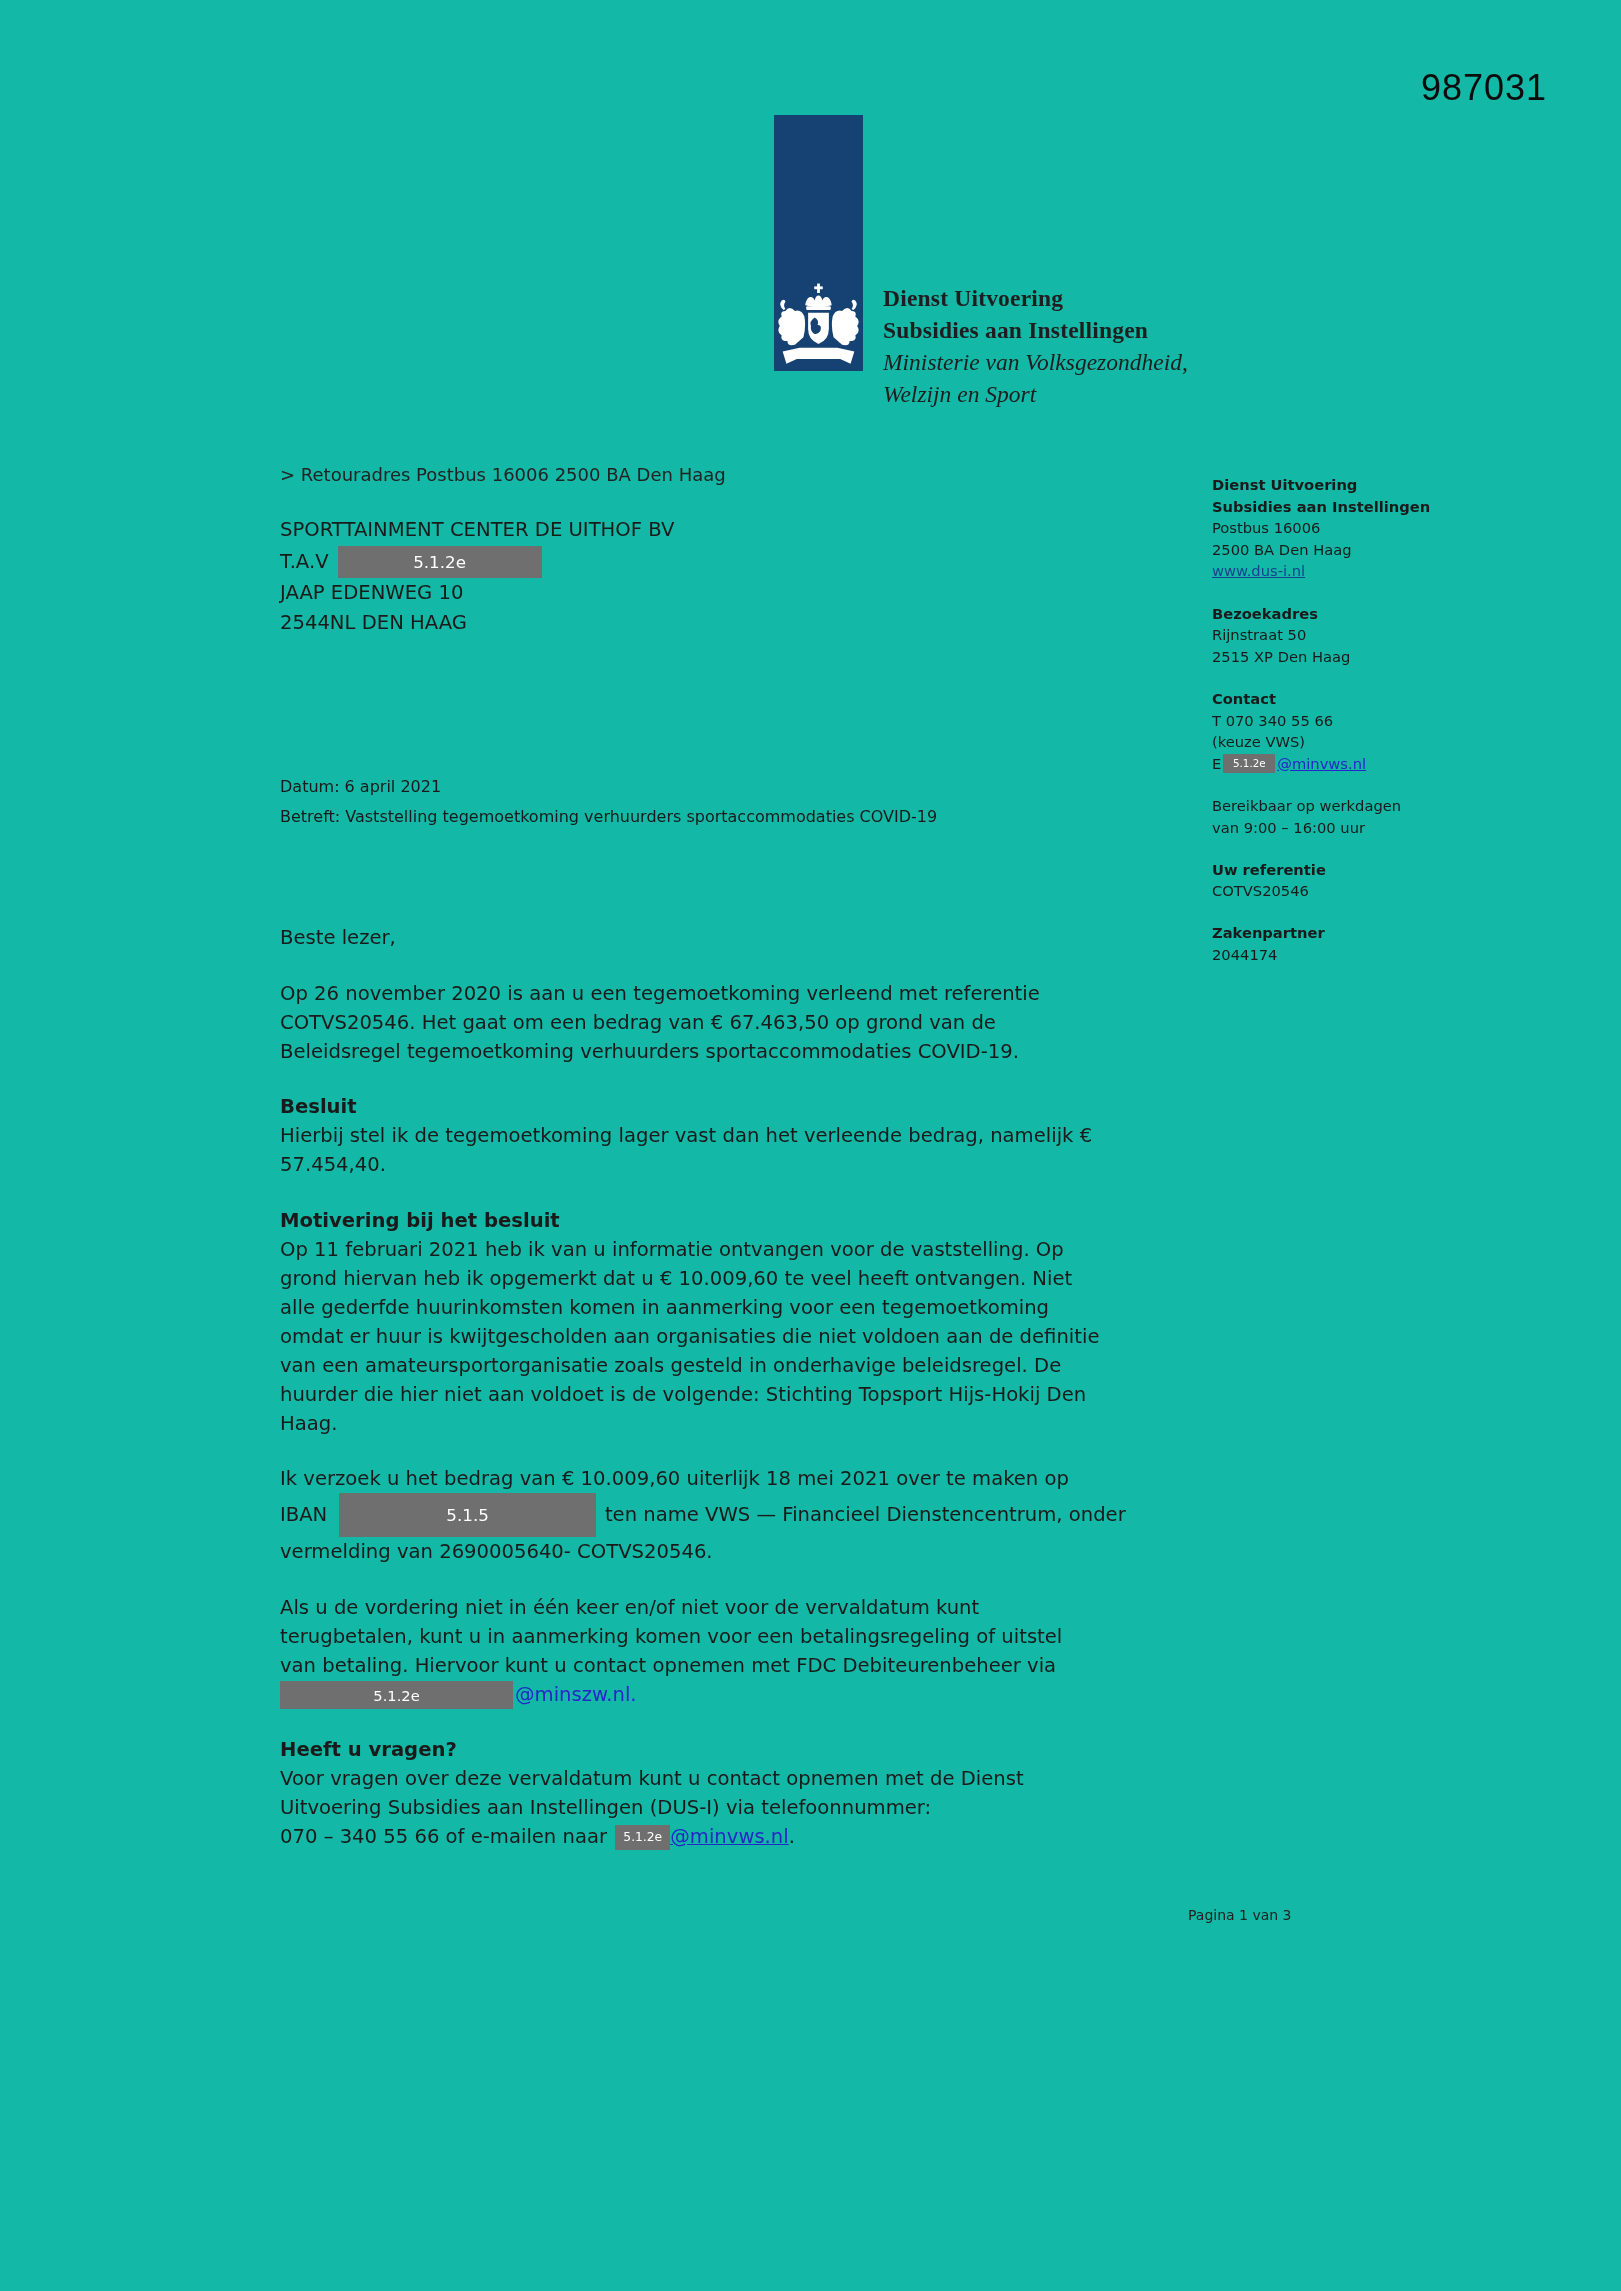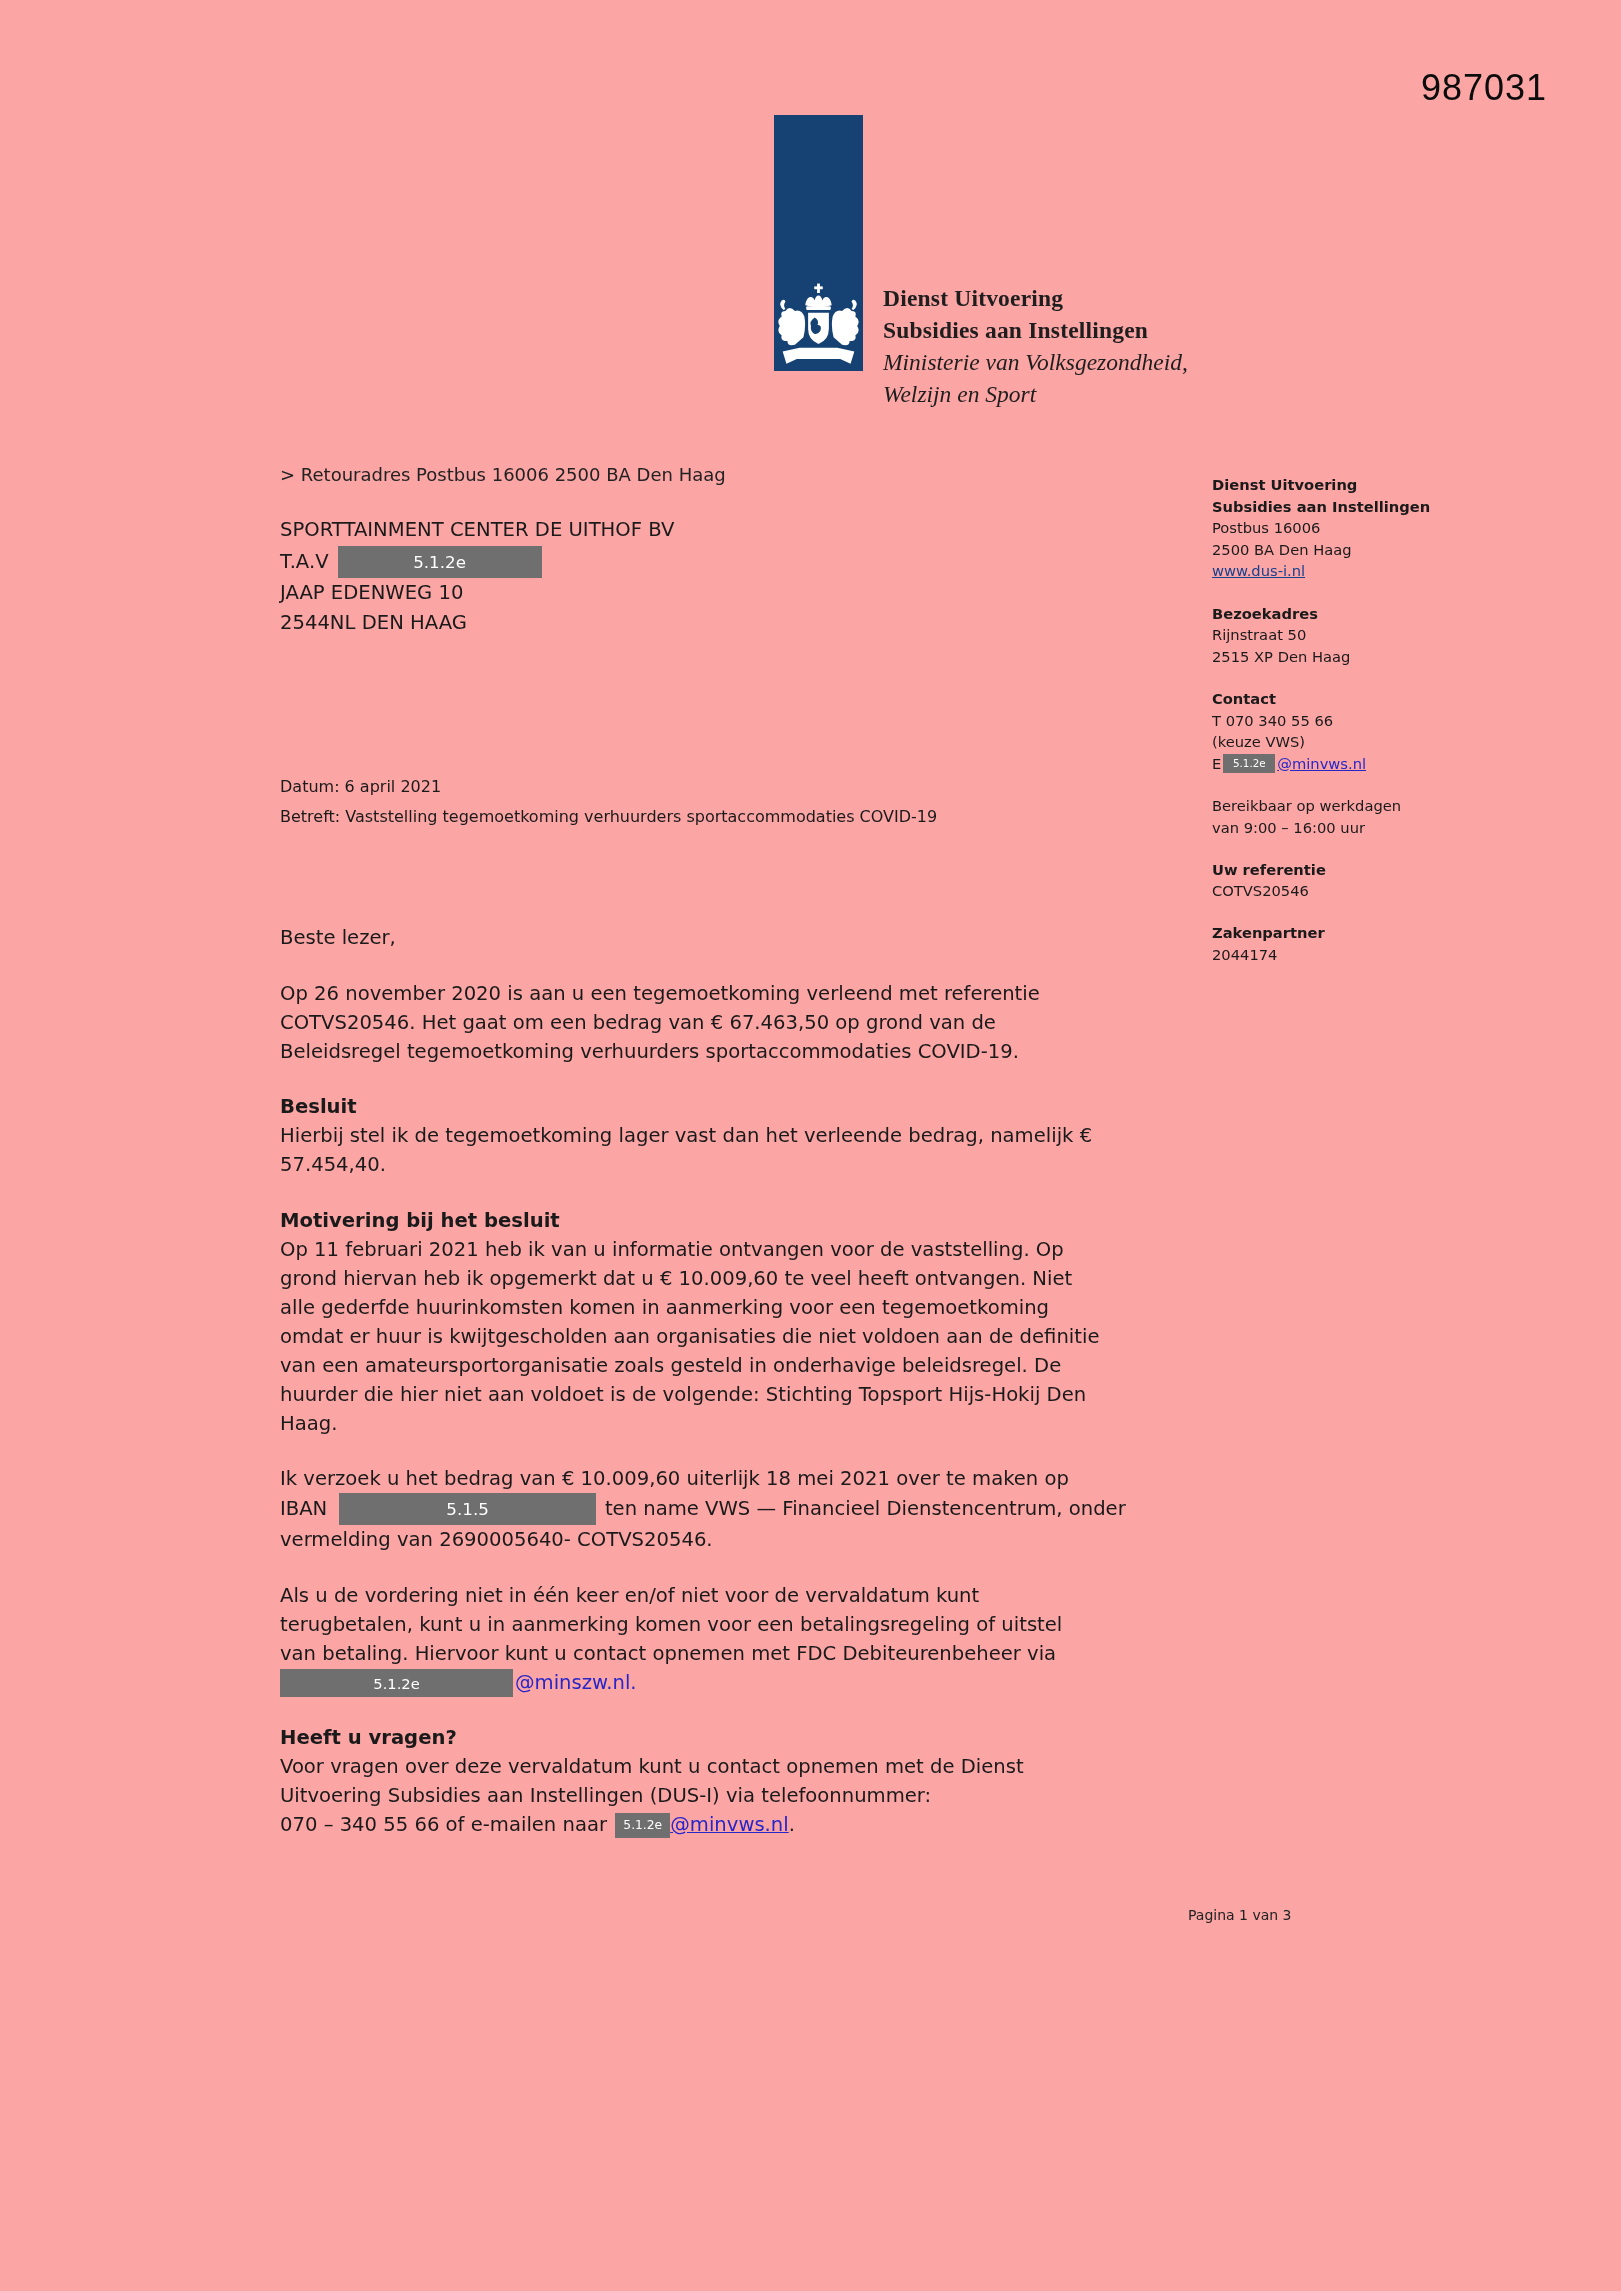--- a/index.html
+++ b/index.html
@@ -1,17 +1,17 @@
 <!DOCTYPE html>
 <html style="--logo_blue: #164273; --redaction_gray: #6f6f6f; --link_blue: #2626c9; --link_dark: #16418f;"><head>
 <meta charset="utf-8">
 <style>
   html,body{margin:0;padding:0;background:#ffffff;}
   .page{
-    position:relative;width:1621px;height:2292px;background:#fca5a5;
+    position:relative;width:1621px;height:2292px;background:#14b8a6;
     font-family:"DejaVu Sans",sans-serif;color:#1a1a1a;overflow:hidden;
   }
   .abs{position:absolute;}
   .doc-number{
     left:1421px;top:67px;font-family:"Liberation Sans",sans-serif;
     font-size:36px;color:#0c0c0c;letter-spacing:1px;
   }
   
   .logo-bar{left:774px;top:115px;width:89px;height:256px;background:var(--logo_blue,#164273);}
   .crest{position:absolute;left:2.9px;bottom:1px;width:83px;height:88px;}
@@ -23,21 +23,21 @@
   .retouradres{left:280px;top:464px;font-size:18px;color:#222;white-space:nowrap;}
   .recipient{left:280px;top:515px;font-size:19.6px;line-height:30px;white-space:nowrap;}
   .attn-line{display:flex;align-items:center;gap:9px;height:33px;}
   
   .redact{
     background:var(--redaction_gray,#6f6f6f);color:#fff;
     display:inline-flex;align-items:center;justify-content:center;
     font-family:"DejaVu Sans",sans-serif;white-space:nowrap;
   }
   .redact-attn{width:204px;height:32px;font-size:16.7px;}
-  .redact-iban{width:257px;height:32px;font-size:16.7px;margin:0 8.8px 0 11.8px;vertical-align:middle;}
+  .redact-iban{width:257px;height:44px;font-size:16.7px;margin:0 8.8px 0 11.8px;vertical-align:middle;}
   .redact-fdc{width:233px;height:27.4px;font-size:14.7px;margin-right:2px;vertical-align:middle;}
   .redact-sm{width:55px;height:24.5px;font-size:12.3px;vertical-align:middle;margin-left:2px;}
   .redact-xs{width:52px;height:18.6px;font-size:10.3px;vertical-align:text-bottom;}
   
   .meta{left:280px;top:772px;font-size:16px;line-height:30px;white-space:nowrap;}
   .body{left:280px;top:923px;width:912px;font-size:19.6px;line-height:29px;}
   .line{white-space:nowrap;}
   .mb{margin-bottom:26.5px;}
   .heading{font-weight:700;}
   .link{color:var(--link_blue,#2626c9);text-decoration:none;cursor:pointer;}

